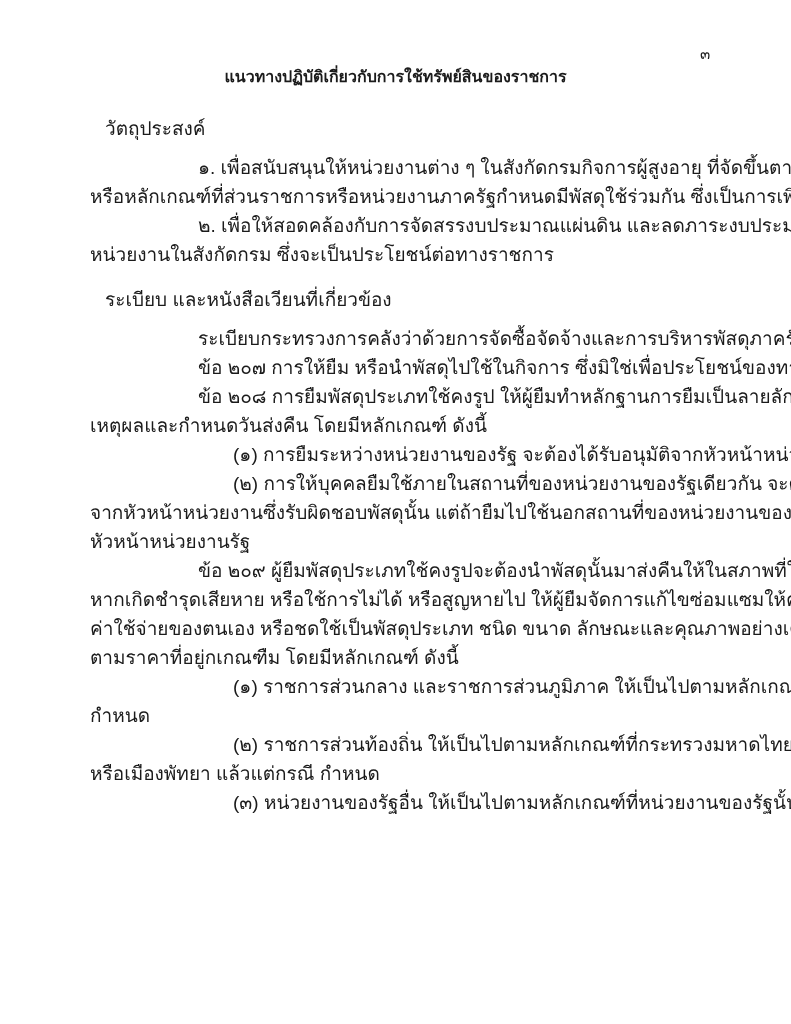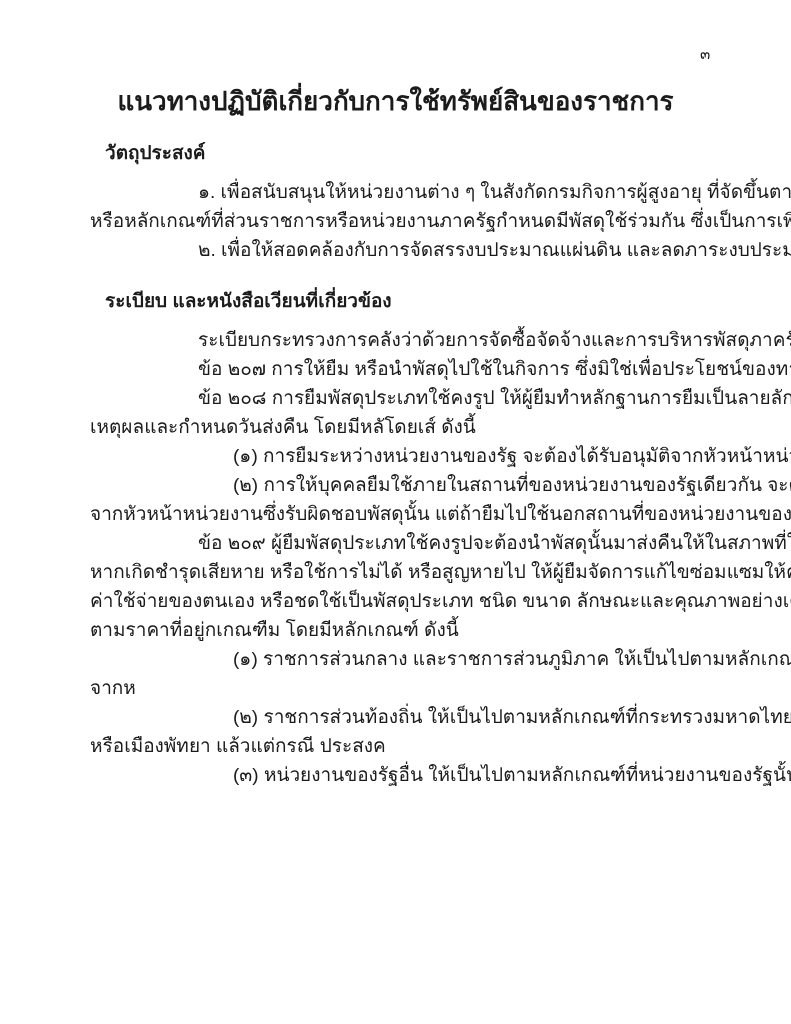--- a/index.html
+++ b/index.html
@@ -17,46 +17,46 @@
     font-family: "Liberation Sans", "DejaVu Sans", sans-serif;
   }
   .pageno {
     position: absolute;
     top: 44px;
     left: 700px;
     font-size: 15px;
     line-height: 20px;
   }
   .title {
-    padding-top: 80px;
+    padding-top: 56px;
     text-align: center;
     font-weight: bold;
-    font-size: 26px;
+    font-size: 16px;
   }
   .title-line {
     line-height: 42px;
   }
   .body {
     margin: 16px 56px 0 90px;
     font-size: 19px;
   }
   .line {
     line-height: 29px;
     min-height: 29px;
     white-space: nowrap;
   }
   .heading {
     line-height: 29px;
     min-height: 29px;
-    font-weight: bold;
+    font-weight: normal;
     margin-bottom: 10px;
     white-space: nowrap;
   }
   .line + .heading {
-    margin-top: 22px;
+    margin-top: 16px;
   }
   .ind0 { padding-left: 0; }
   .heading.ind0 { padding-left: 15px; }
   .ind1 { padding-left: 108px; }
   .ind2 { padding-left: 143px; }
 </style>
 </head>
 <body>
 
 <div class="page">
@@ -64,31 +64,33 @@
 
   <div class="title">
     <div class="title-line">แนวทางปฏิบัติเกี่ยวกับการใช้ทรัพย์สินของราชการ</div>
   </div>
 
   <div class="body" id="doc-body">
       <div class="heading ind0">วัตถุประสงค์</div>
       <div class="line ind1">๑. เพื่อสนับสนุนให้หน่วยงานต่าง ๆ ในสังกัดกรมกิจการผู้สูงอายุ ที่จัดขึ้นตามกฎหมาย ระเบียบ</div>
       <div class="line ind0">หรือหลักเกณฑ์ที่ส่วนราชการหรือหน่วยงานภาครัฐกำหนดมีพัสดุใช้ร่วมกัน ซึ่งเป็นการเพิ่มประสิทธิภาพการใช้</div>
       <div class="line ind1">๒. เพื่อให้สอดคล้องกับการจัดสรรงบประมาณแผ่นดิน และลดภาระงบประมาณในการช่วยเหลือ</div>
+      <div class="line ind0">หน่วยงานในสังกัดกรม ซึ่งจะเป็นประโยชน์ต่อทางราชการ</div>
       <div class="heading ind0">ระเบียบ และหนังสือเวียนที่เกี่ยวข้อง</div>
       <div class="line ind1">ระเบียบกระทรวงการคลังว่าด้วยการจัดซื้อจัดจ้างและการบริหารพัสดุภาครัฐ พ.ศ. ๒๕๖๐</div>
       <div class="line ind1">ข้อ ๒๐๗ การให้ยืม หรือนำพัสดุไปใช้ในกิจการ ซึ่งมิใช่เพื่อประโยชน์ของทางราชการจะกระทำมิได้</div>
       <div class="line ind1">ข้อ ๒๐๘ การยืมพัสดุประเภทใช้คงรูป ให้ผู้ยืมทำหลักฐานการยืมเป็นลายลักษณ์อักษรแสดง</div>
-      <div class="line ind0">เหตุผลและกำหนดวันส่งคืน โดยมีหลัโดยเส์ ดังนี้</div>
+      <div class="line ind0">เหตุผลและกำหนดวันส่งคืน โดยมีหลักเกณฑ์ ดังนี้</div>
       <div class="line ind2">(๑) การยืมระหว่างหน่วยงานของรัฐ จะต้องได้รับอนุมัติจากหัวหน้าหน่วยงานของรัฐผู้ให้ยืม</div>
       <div class="line ind2">(๒) การให้บุคคลยืมใช้ภายในสถานที่ของหน่วยงานของรัฐเดียวกัน จะต้องได้รับอนุมัติ</div>
       <div class="line ind0">จากหัวหน้าหน่วยงานซึ่งรับผิดชอบพัสดุนั้น แต่ถ้ายืมไปใช้นอกสถานที่ของหน่วยงานของรัฐจะต้องได้รับอนุมัติจาก</div>
+      <div class="line ind0">หัวหน้าหน่วยงานรัฐ</div>
       <div class="line ind1">ข้อ ๒๐๙ ผู้ยืมพัสดุประเภทใช้คงรูปจะต้องนำพัสดุนั้นมาส่งคืนให้ในสภาพที่ใช้การได้เรียบร้อย</div>
       <div class="line ind0">หากเกิดชำรุดเสียหาย หรือใช้การไม่ได้ หรือสูญหายไป ให้ผู้ยืมจัดการแก้ไขซ่อมแซมให้คงสภาพเดิม โดยเสีย</div>
       <div class="line ind0">ค่าใช้จ่ายของตนเอง หรือชดใช้เป็นพัสดุประเภท ชนิด ขนาด ลักษณะและคุณภาพอย่างเดียวกัน หรือชดใช้เป็นเงิน</div>
       <div class="line ind0">ตามราคาที่อยู่กเกณฑืม โดยมีหลักเกณฑ์ ดังนี้</div>
       <div class="line ind2">(๑) ราชการส่วนกลาง และราชการส่วนภูมิภาค ให้เป็นไปตามหลักเกณฑ์ที่กระทรวงการคลัง</div>
-      <div class="line ind0">จากห</div>
+      <div class="line ind0">กำหนด</div>
       <div class="line ind2">(๒) ราชการส่วนท้องถิ่น ให้เป็นไปตามหลักเกณฑ์ที่กระทรวงมหาดไทย กรุงเทพมหานคร</div>
-      <div class="line ind0">หรือเมืองพัทยา แล้วแต่กรณี ประสงค</div>
+      <div class="line ind0">หรือเมืองพัทยา แล้วแต่กรณี กำหนด</div>
       <div class="line ind2">(๓) หน่วยงานของรัฐอื่น ให้เป็นไปตามหลักเกณฑ์ที่หน่วยงานของรัฐนั้นกำหนด</div>
     </div>
 </div>
 
 </body></html>

